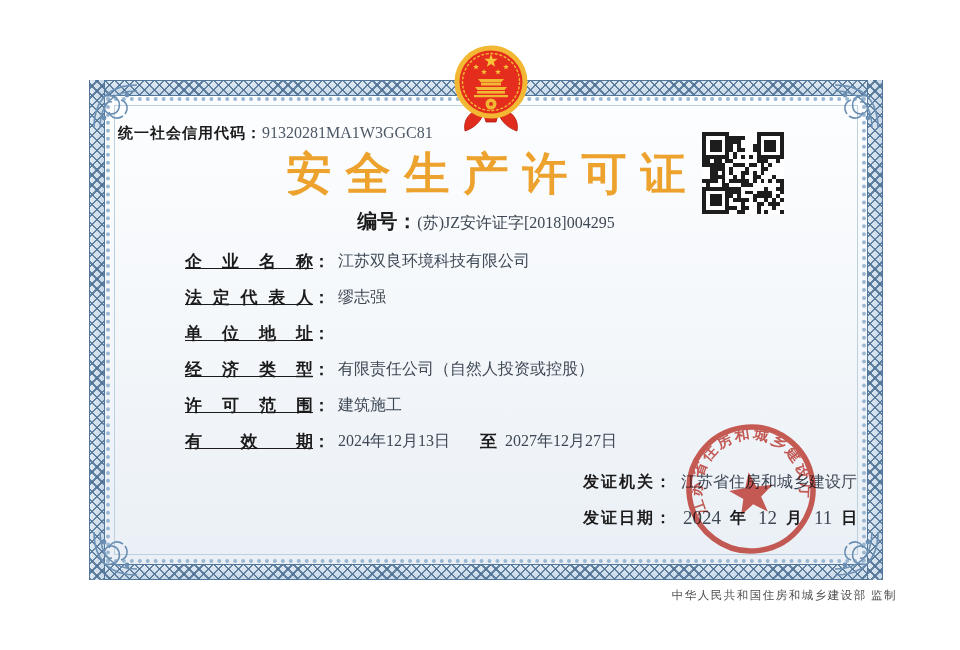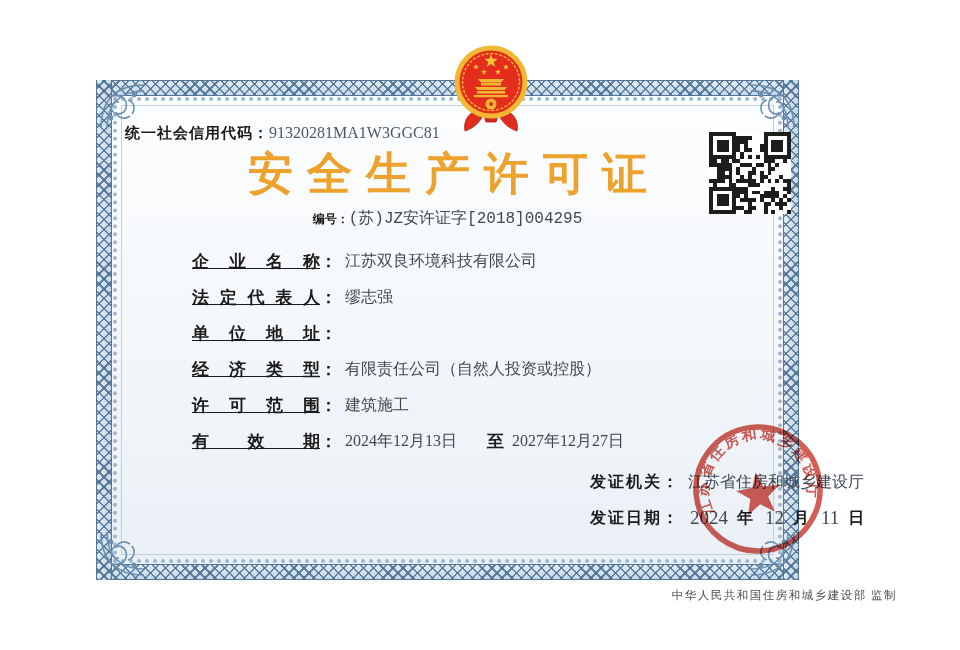--- a/index.html
+++ b/index.html
@@ -2,21 +2,21 @@
 <html><head>
 <meta charset="utf-8">
 <style>
   html,body{margin:0;padding:0;}
   body{
     width:960px;height:650px;background:#ffffff;position:relative;overflow:hidden;
     font-family:"Liberation Sans", sans-serif;
   }
   
   .frame{
-    position:absolute;left:96px;top:80px;width:703px;height:500px;
+    position:absolute;left:89px;top:80px;width:794px;height:500px;
     background:linear-gradient(180deg,#fdfeff 0%,#f5f8fb 45%,#e9eff5 100%);
   }
   .band{position:absolute;}
   .band-h{
     left:0;right:0;height:14px;
     background:
       repeating-linear-gradient(45deg, rgba(77,112,148,.85) 0 1.6px, rgba(77,112,148,0) 1.6px 7px),
       repeating-linear-gradient(-45deg, rgba(77,112,148,.85) 0 1.6px, rgba(77,112,148,0) 1.6px 7px),
       linear-gradient(180deg,#e0eaf3,#c6d7e7);
     border-top:1px solid #527699;border-bottom:1px solid #527699;
@@ -42,22 +42,22 @@
   .content{position:absolute;inset:0;}
   .code-line{position:absolute;left:29px;top:44px;white-space:nowrap;}
   .code-label{font-weight:bold;font-size:15px;color:#1b1b1b;letter-spacing:1px;}
   .code-value{font-family:"Liberation Serif", serif;font-size:16px;color:#4d5866;}
   .title{
     position:absolute;left:0;right:0;top:64px;text-align:center;
     font-size:45px;font-weight:bold;color:#eca22c;
     letter-spacing:14px;text-indent:14px;white-space:nowrap;
   }
   .cert-no{position:absolute;left:0;right:0;top:128px;text-align:center;white-space:nowrap;}
-  .cert-no-label{font-weight:bold;font-size:12px;color:#1b1b1b;}
-  .cert-no-value{font-family:Liberation Mono, monospace;font-size:16px;color:#3e4854;margin-top:16px;}
+  .cert-no-label{font-weight:bold;font-size:20px;color:#1b1b1b;}
+  .cert-no-value{font-family:Liberation Serif, serif;font-size:16px;color:#3e4854;margin-top:16px;}
   .qr{
     position:absolute;left:613px;top:52px;width:82px;height:82px;
     display:grid;grid-template-columns:repeat(21,1fr);grid-auto-rows:1fr;background:#ffffff;
   }
   .qb{background:#ffffff;} .qb.on{background:#1d1d1d;}
   .rows{position:absolute;left:96px;top:163px;}
   .row{height:36px;display:flex;align-items:center;white-space:nowrap;}
   .f-label{
     display:inline-block;width:128px;font-weight:bold;font-size:17px;color:#1b1b1b;
     text-align:justify;text-align-last:justify;text-decoration:underline;

